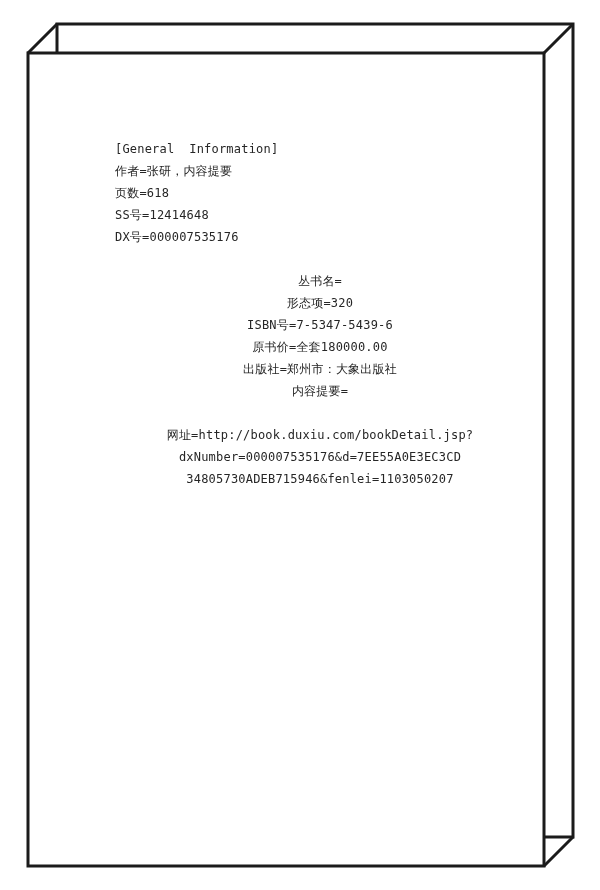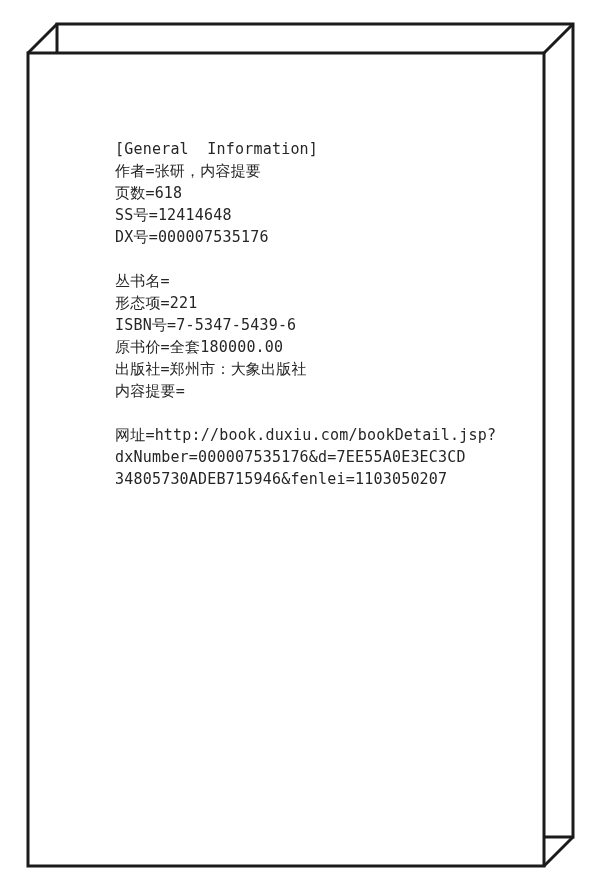--- a/index.html
+++ b/index.html
@@ -25,29 +25,30 @@
     display: block;
     width: 600px;
     height: 890px;
   }
   .text-block {
     position: absolute;
     left: 115px;
     top: 138px;
     width: 410px;
     color: #262626;
-    font-size: 15px;
+    font-size: 12px;
     line-height: 22px;
     letter-spacing: 0.2px;
   }
   .info-group {
     margin: 0;
   }
   .info-group + .info-group {
     margin-top: 22px; 
+    text-align: center;
   }
   .info-line {
     white-space: pre;
     height: 22px;
   }
 </style>
 </head>
 <body>
 
 <div class="book-scene">
@@ -67,21 +68,21 @@
   <div class="info-group">
     <div class="info-line">[General  Information]</div>
     <div class="info-line">作者=张研，内容提要</div>
     <div class="info-line">页数=618</div>
     <div class="info-line">SS号=12414648</div>
     <div class="info-line">DX号=000007535176</div>
   </div>
 
   <div class="info-group">
     <div class="info-line">丛书名=</div>
-    <div class="info-line">形态项=221</div>
+    <div class="info-line">形态项=320</div>
     <div class="info-line">ISBN号=7-5347-5439-6</div>
     <div class="info-line">原书价=全套180000.00</div>
     <div class="info-line">出版社=郑州市：大象出版社</div>
     <div class="info-line">内容提要=</div>
   </div>
 
   <div class="info-group">
     <div class="info-line">网址=http://book.duxiu.com/bookDetail.jsp?</div>
     <div class="info-line">dxNumber=000007535176&amp;d=7EE55A0E3EC3CD</div>
     <div class="info-line">34805730ADEB715946&amp;fenlei=1103050207</div>

